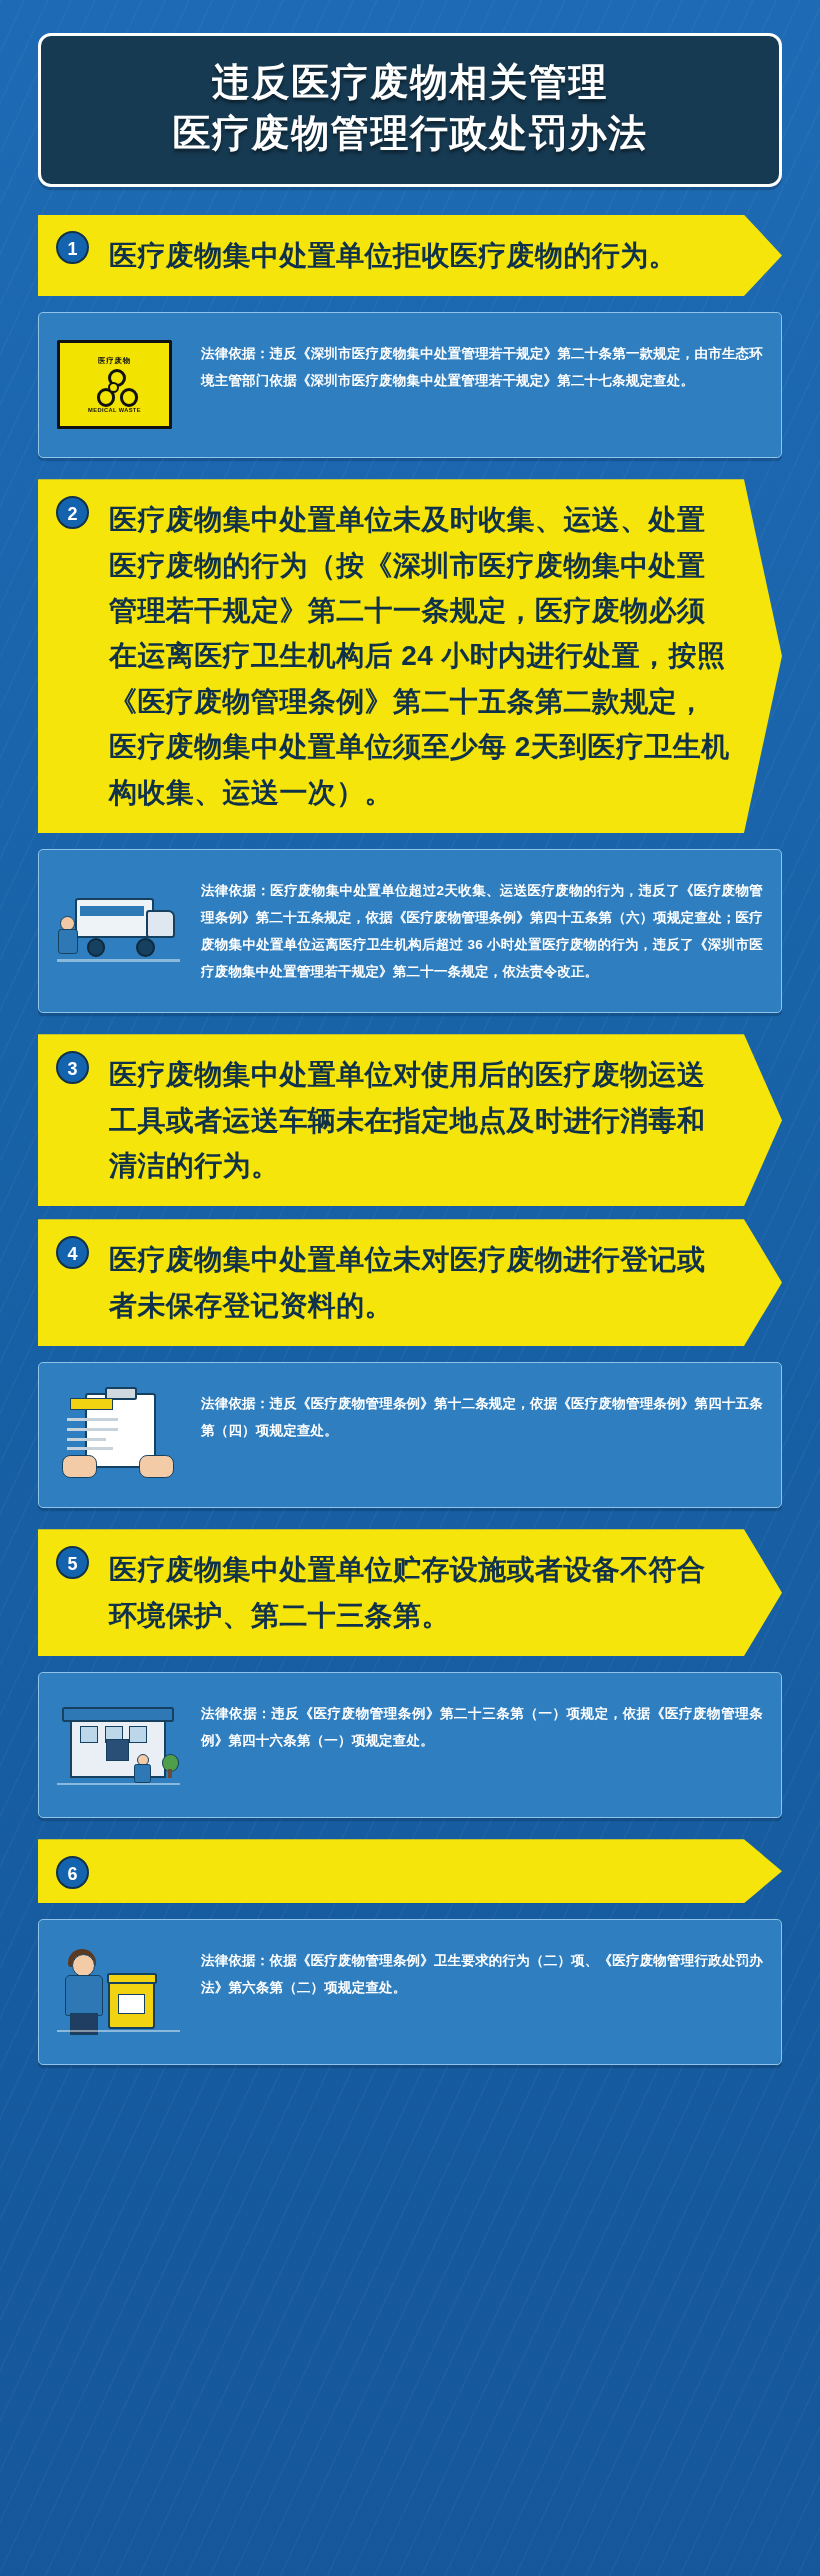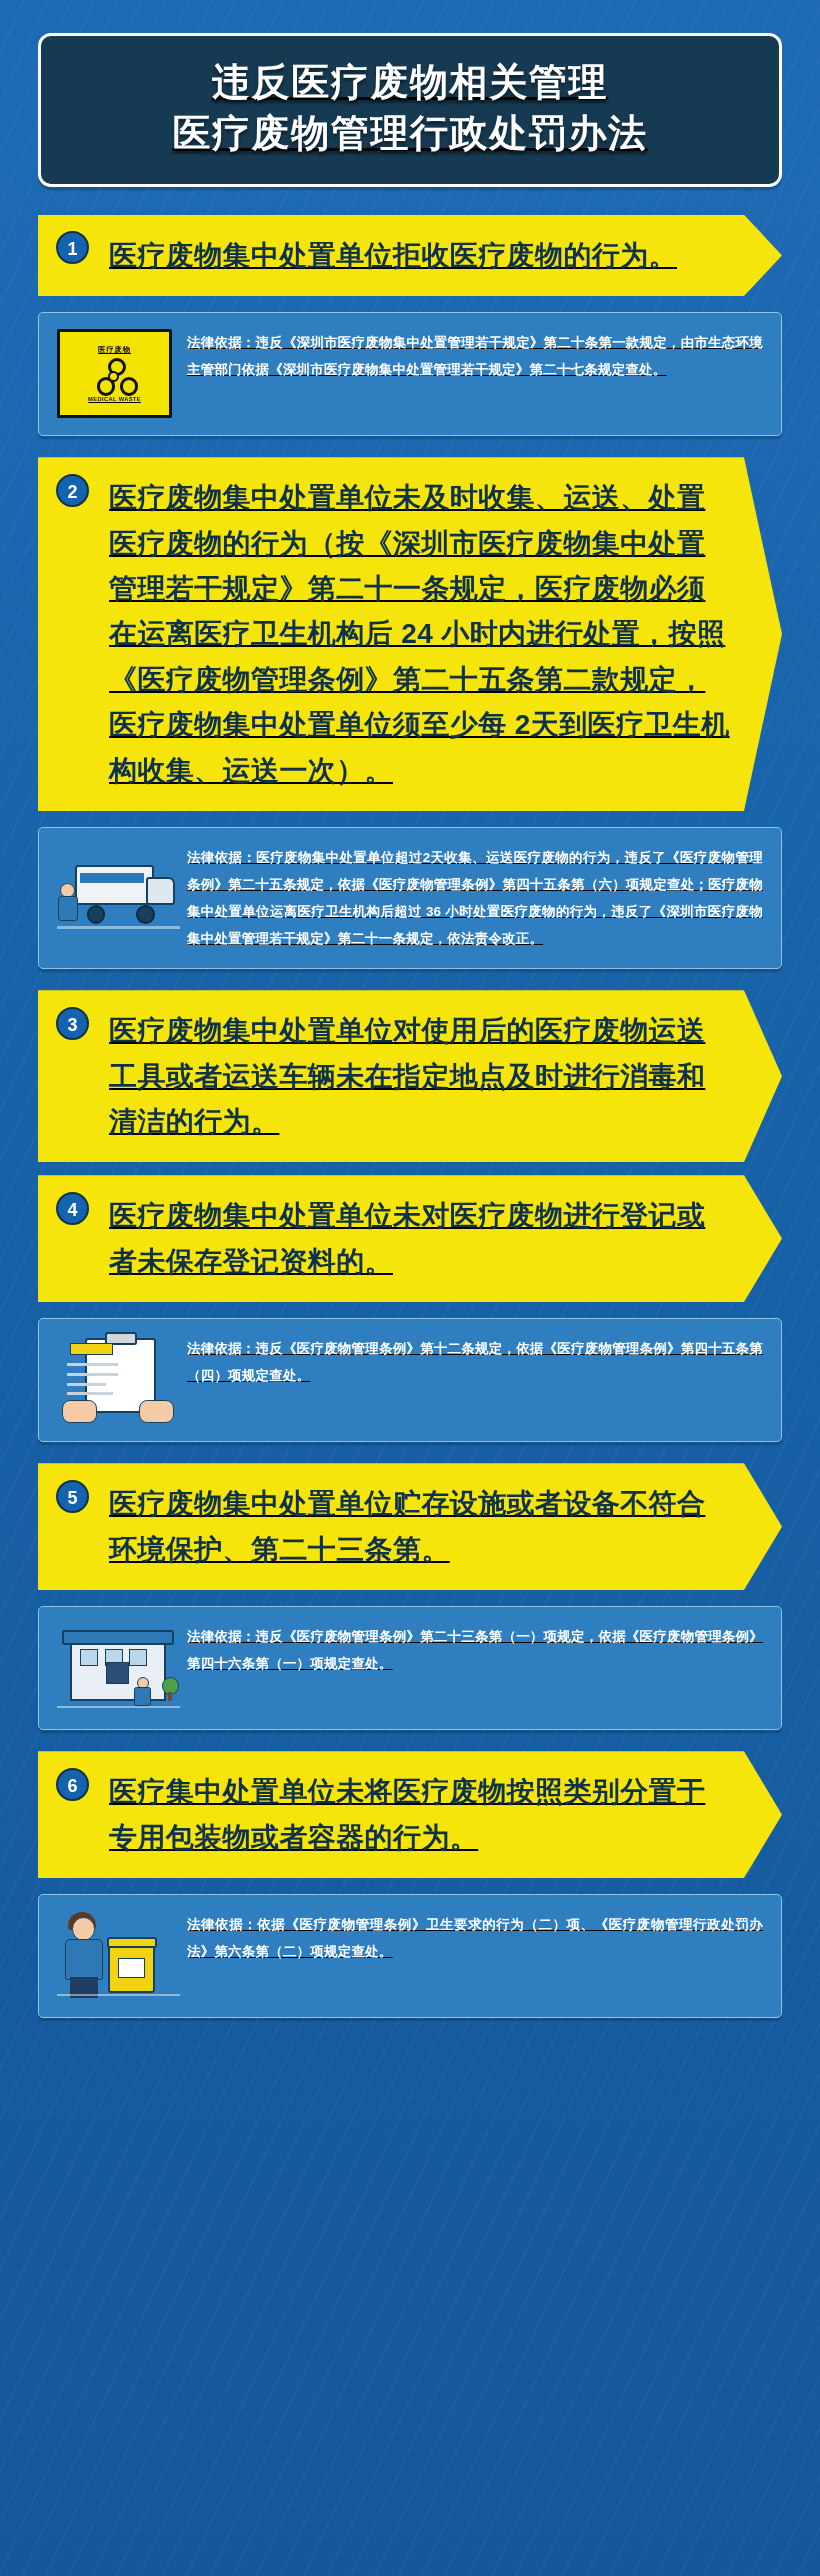--- a/index.html
+++ b/index.html
@@ -11,21 +11,20 @@
     background: #1565b0;
     font-family: "Liberation Sans", "DejaVu Sans", sans-serif;
   }
   .poster {
     width: 820px;
     min-height: 2576px;
     background: linear-gradient(180deg, #1e6ab4 0%, #1862a8 40%, #15579a 100%);
     box-sizing: border-box;
     padding: 33px 38px 49px 38px;
     position: relative;
-    text-decoration: underline;
   }
   
   .poster:before {
     content: "";
     position: absolute;
     left: 0; top: 0; right: 0; bottom: 0;
     background-image: repeating-linear-gradient(115deg, rgba(255,255,255,0.035) 0px, rgba(255,255,255,0.035) 1.6px, rgba(0,0,0,0) 1.6px, rgba(0,0,0,0) 21.3px);
     pointer-events: none;
   }
   .inner { position: relative; z-index: 2; }
@@ -82,24 +81,24 @@
     line-height: 1.62;
     letter-spacing: 0.4px;
   }
 
   
   .legal-card {
     background: #2f7fc0;
     border: 1.6px solid #8fc4e8;
     border-radius: 4.9px;
     margin-bottom: 21.3px;
-    padding: 16px 18px;
+    padding: 27px 18px;
     display: flex;
     align-items: flex-start;
-    gap: 7px;
+    gap: 21px;
     box-shadow: 0 3.3px 0 rgba(0,0,0,0.16);
     margin-top: 16px;
   }
   .legal-text {
     color: #ffffff;
     font-size: 13.5px;
     font-weight: bold;
     line-height: 2.0;
     letter-spacing: 0.2px;
     flex: 1;
@@ -311,21 +310,20 @@
               <div class="trunk"></div>
             </div>
         <div class="ground"></div>
       </div>
     </div>
     <div class="legal-text">法律依据：违反《医疗废物管理条例》第二十三条第（一）项规定，依据《医疗废物管理条例》第四十六条第（一）项规定查处。</div>
   </div>
 
   <div class="item-banner">
     <div class="item-num">6</div>
-    <div class="item-text">医疗集中处置单位未将医疗废物按照类别分置于专用包装物或者容器的行为。</div>
   </div>
   <div class="legal-card">
     <div class="art">
       <div class="art-bag">
         <div class="bagger">
           <div class="hair"></div>
               <div class="head"></div>
           <div class="coat"></div>
               <div class="legs"></div>
         </div>

